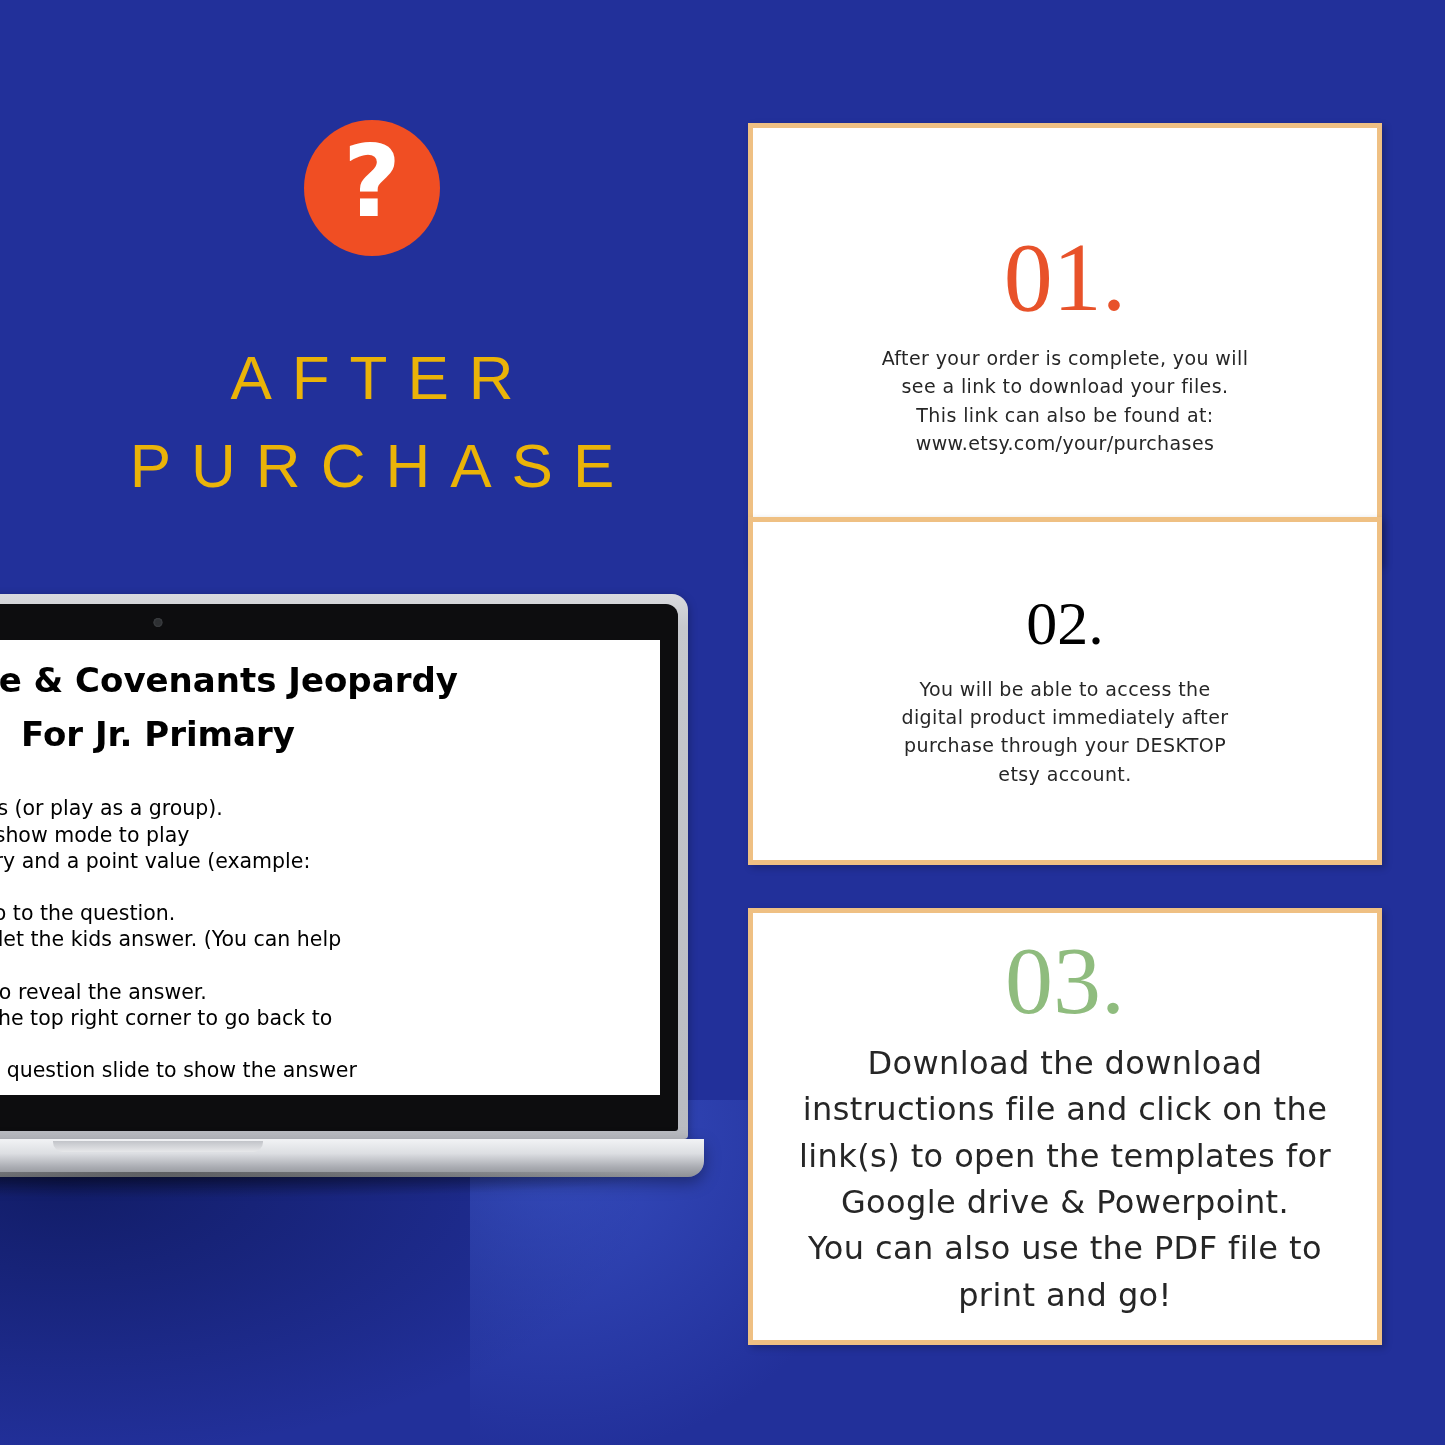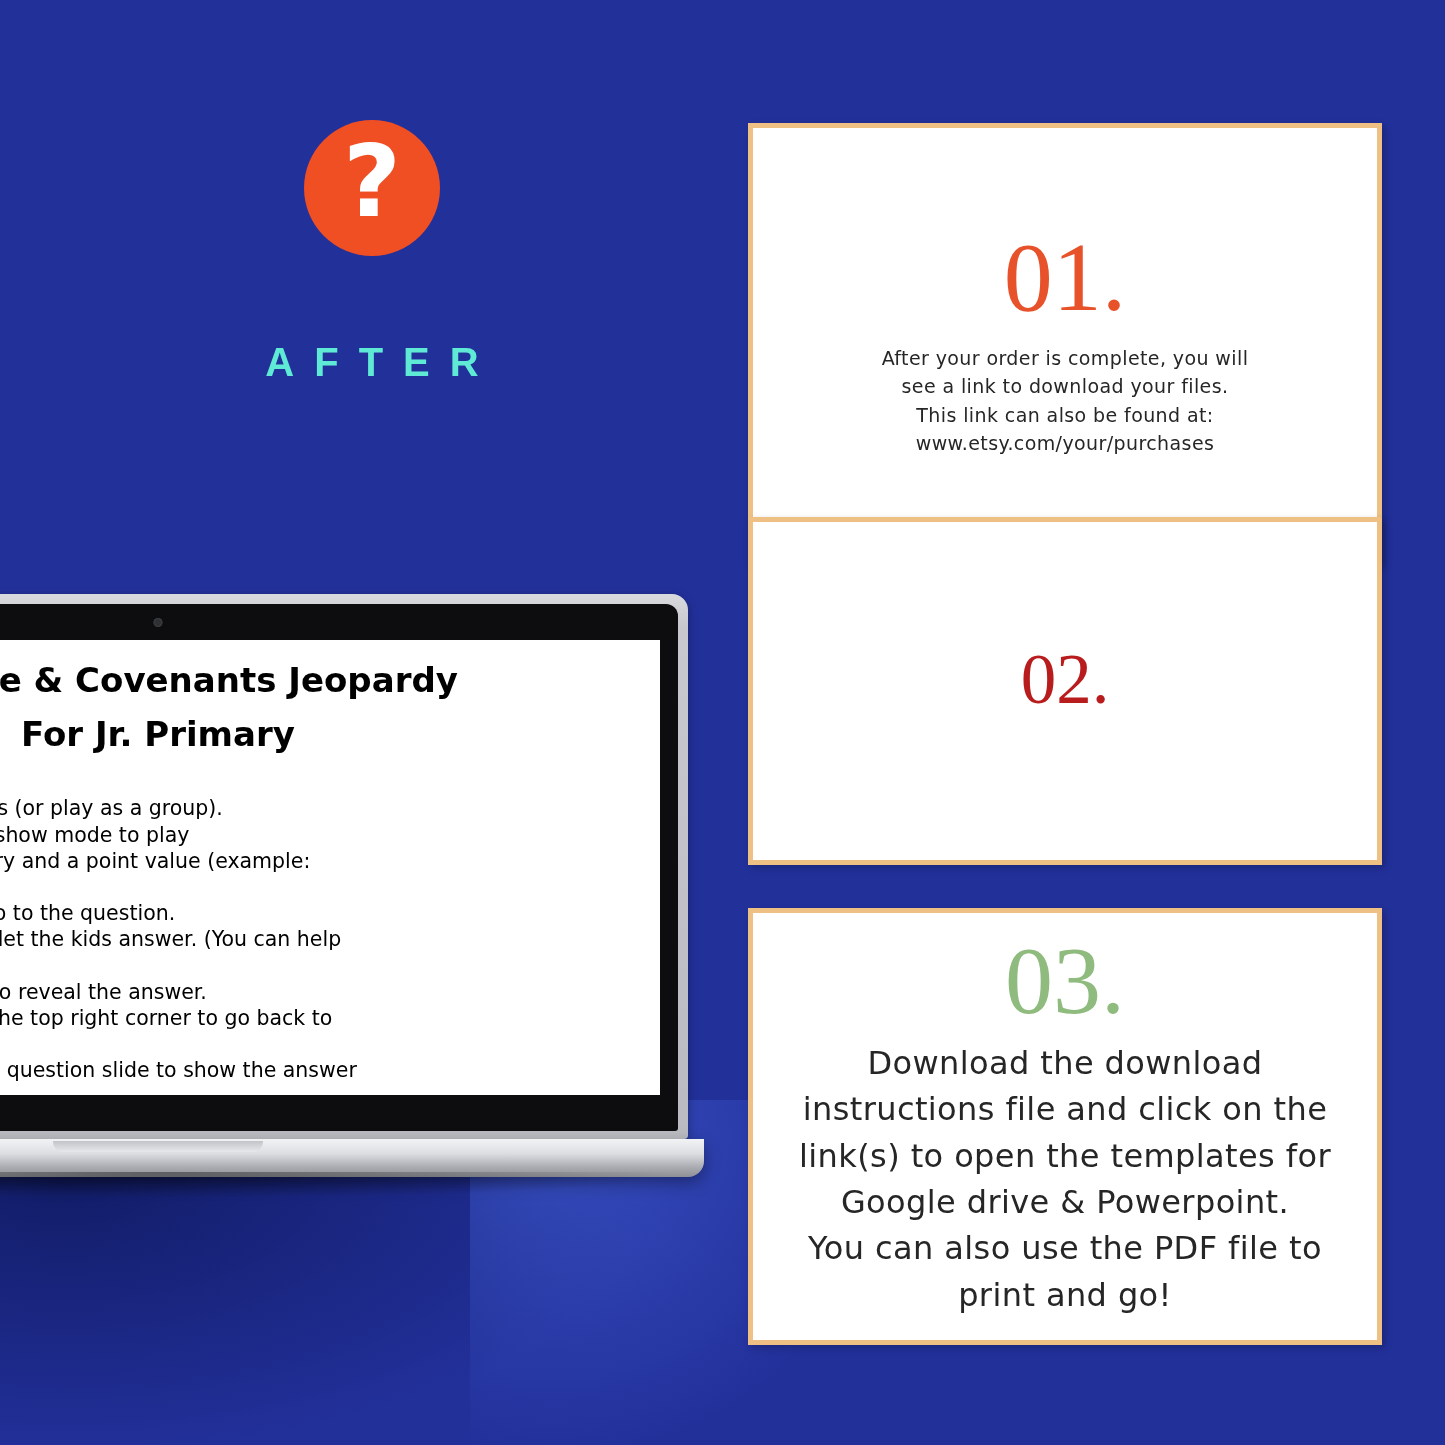--- a/index.html
+++ b/index.html
@@ -64,24 +64,24 @@
   .qmark-glyph {
     color: #ffffff;
     font-family: "DejaVu Sans", sans-serif;
     font-size: 100px;
     font-weight: 700;
     line-height: 1;
     position: relative;
     top: -6px;
   }
   .headline-line {
-    color: #5eead4;
+    color: #eab308;
     font-family: "Liberation Sans", sans-serif;
-    font-weight: 700;
-    font-size: 40px;
+    font-weight: 400;
+    font-size: 62px;
     letter-spacing: 20px;
     line-height: 1.42;
     text-indent: 20px;
   }
 
   
   .card {
     position: absolute;
     left: 748px;
     width: 634px;
@@ -99,21 +99,21 @@
   #card-2 { top: 517px; height: 348px; }
   #card-3 { top: 908px; height: 437px; align-items: center; }
 
   .card-number {
     font-family: "Liberation Serif", serif;
     font-weight: 400;
     line-height: 0.95;
     margin-bottom: 16px;
   }
   #card-1 .card-number { font-size: 98px; color: #e8522a; margin-bottom: 20px; }
-  #card-2 .card-number { font-size: 71px; color: #b91c1c; margin-bottom: 22px; }
+  #card-2 .card-number { font-size: 62px; color: #000000; margin-bottom: 22px; }
   #card-3 .card-number { font-size: 96px; color: #8fbc7e; margin-bottom: 14px; }
 
   .card-body {
     font-family: "DejaVu Sans", sans-serif;
     font-size: 19px;
     color: #262626;
     text-align: center;
     line-height: 1.48;
     letter-spacing: 0.4px;
     font-weight: 400;
@@ -236,32 +236,37 @@
 <div id="page">
 
   <div class="bg-dark-left"></div>
   <div class="bg-sheen"></div>
 
   <div class="headline-block">
     <div class="qmark-badge">
       <span class="qmark-glyph">?</span>
     </div>
     <div class="headline-line">AFTER</div>
+    <div class="headline-line">PURCHASE</div>
   </div>
 
   <div class="card" id="card-1">
     <div class="card-number">01.</div>
     <div class="card-body">After your order is complete, you will
 see a link to download your files.
 This link can also be found at:
 www.etsy.com/your/purchases</div>
   </div>
 
   <div class="card" id="card-2">
     <div class="card-number">02.</div>
+    <div class="card-body">You will be able to access the
+digital product immediately after
+purchase through your DESKTOP
+etsy account.</div>
   </div>
 
   <div class="card" id="card-3">
     <div class="card-number">03.</div>
     <div class="card-body">Download the download
 instructions file and click on the
 link(s) to open the templates for
 Google drive &amp; Powerpoint.
 You can also use the PDF file to
 print and go!</div>

